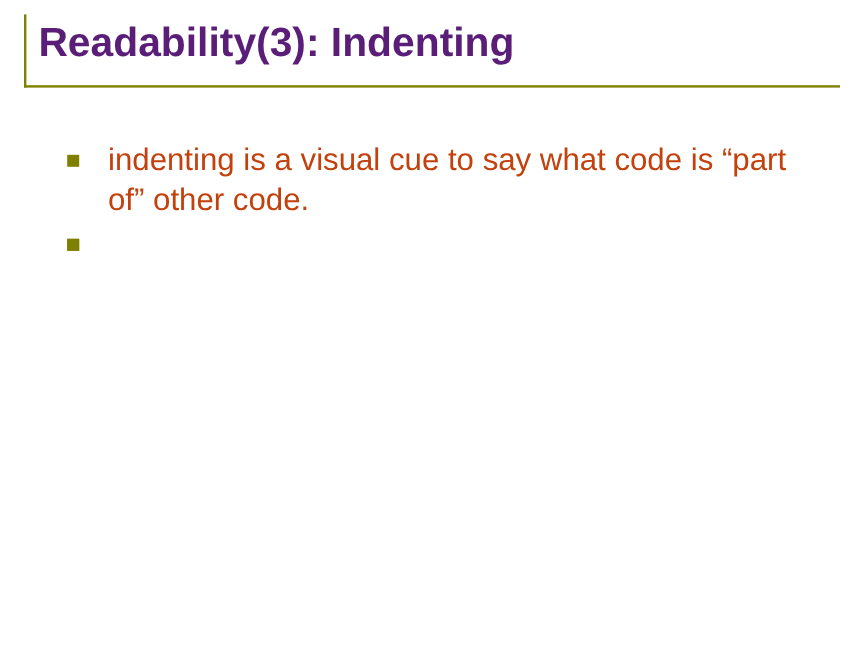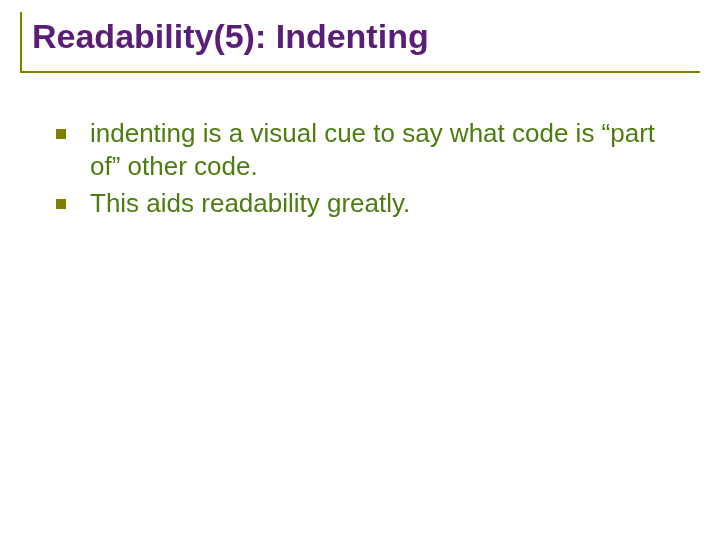--- a/index.html
+++ b/index.html
@@ -35,49 +35,48 @@
     padding: 0 20px 0 36px;
   }
   ul.bullets {
     list-style: none;
     margin: 0;
     padding: 0;
   }
   ul.bullets li {
     position: relative;
     font-size: 26px;
-    color: #4d7c0f;
+    color: #c2410c;
     line-height: 1.28;
     margin: 0 0 4px 0;
     padding-left: 34px;
   }
   ul.bullets li .sq {
     position: absolute;
     left: 0;
     top: 12px;
     width: 10px;
     height: 10px;
     background: #808000;
   }
 </style>
 </head>
 <body>
 
 <div class="slide">
   <div class="title-wrap">
-    <div class="title">Readability(5): Indenting</div>
+    <div class="title">Readability(3): Indenting</div>
   </div>
   <div class="content">
     <ul class="bullets">
       <li>
         <span class="sq"></span>
         <span>indenting is a visual cue to say what code is “part of” other code.</span>
       </li>
       <li>
         <span class="sq"></span>
       </li>
       <li>
         <span class="sq"></span>
-        <span>This aids readability greatly.</span>
       </li>
     </ul>
   </div>
 </div>
 
 </body></html>

